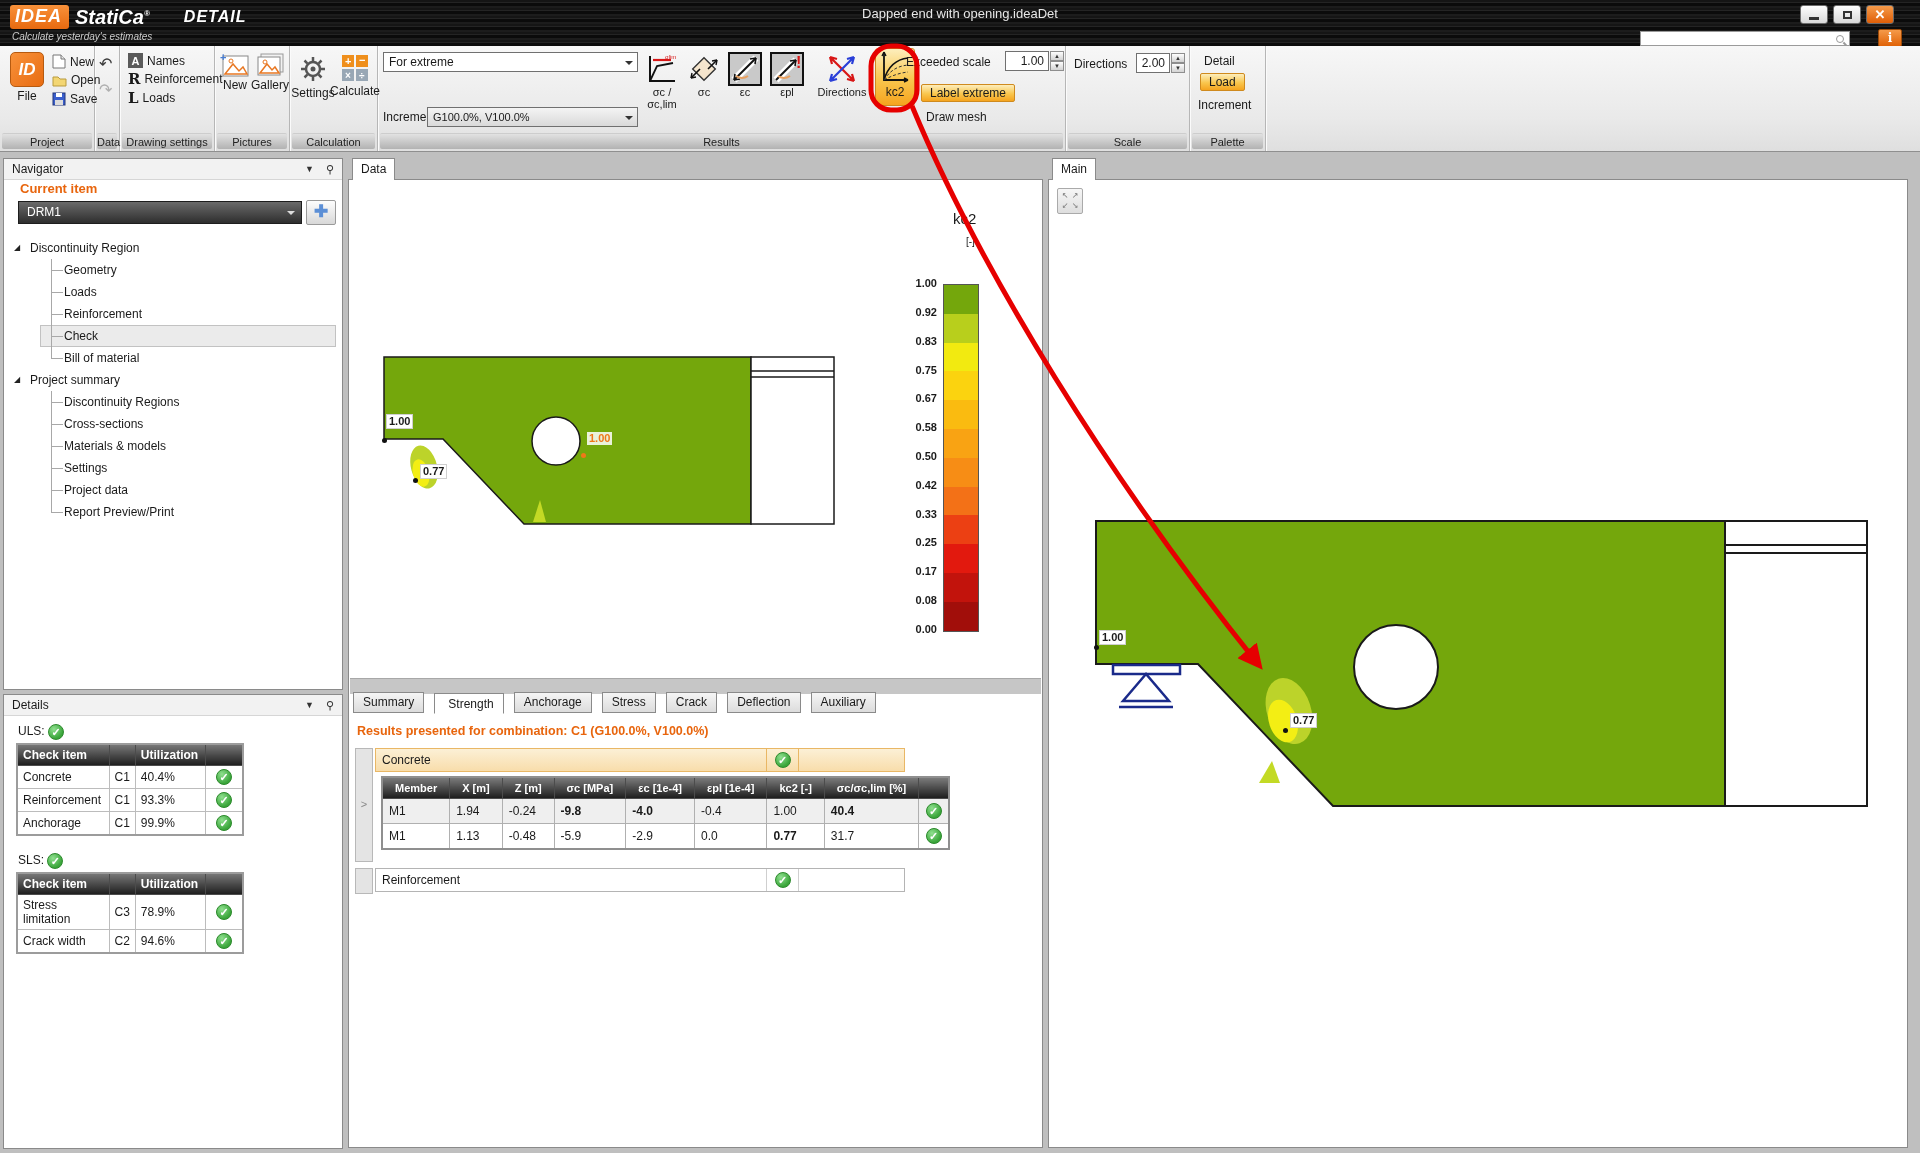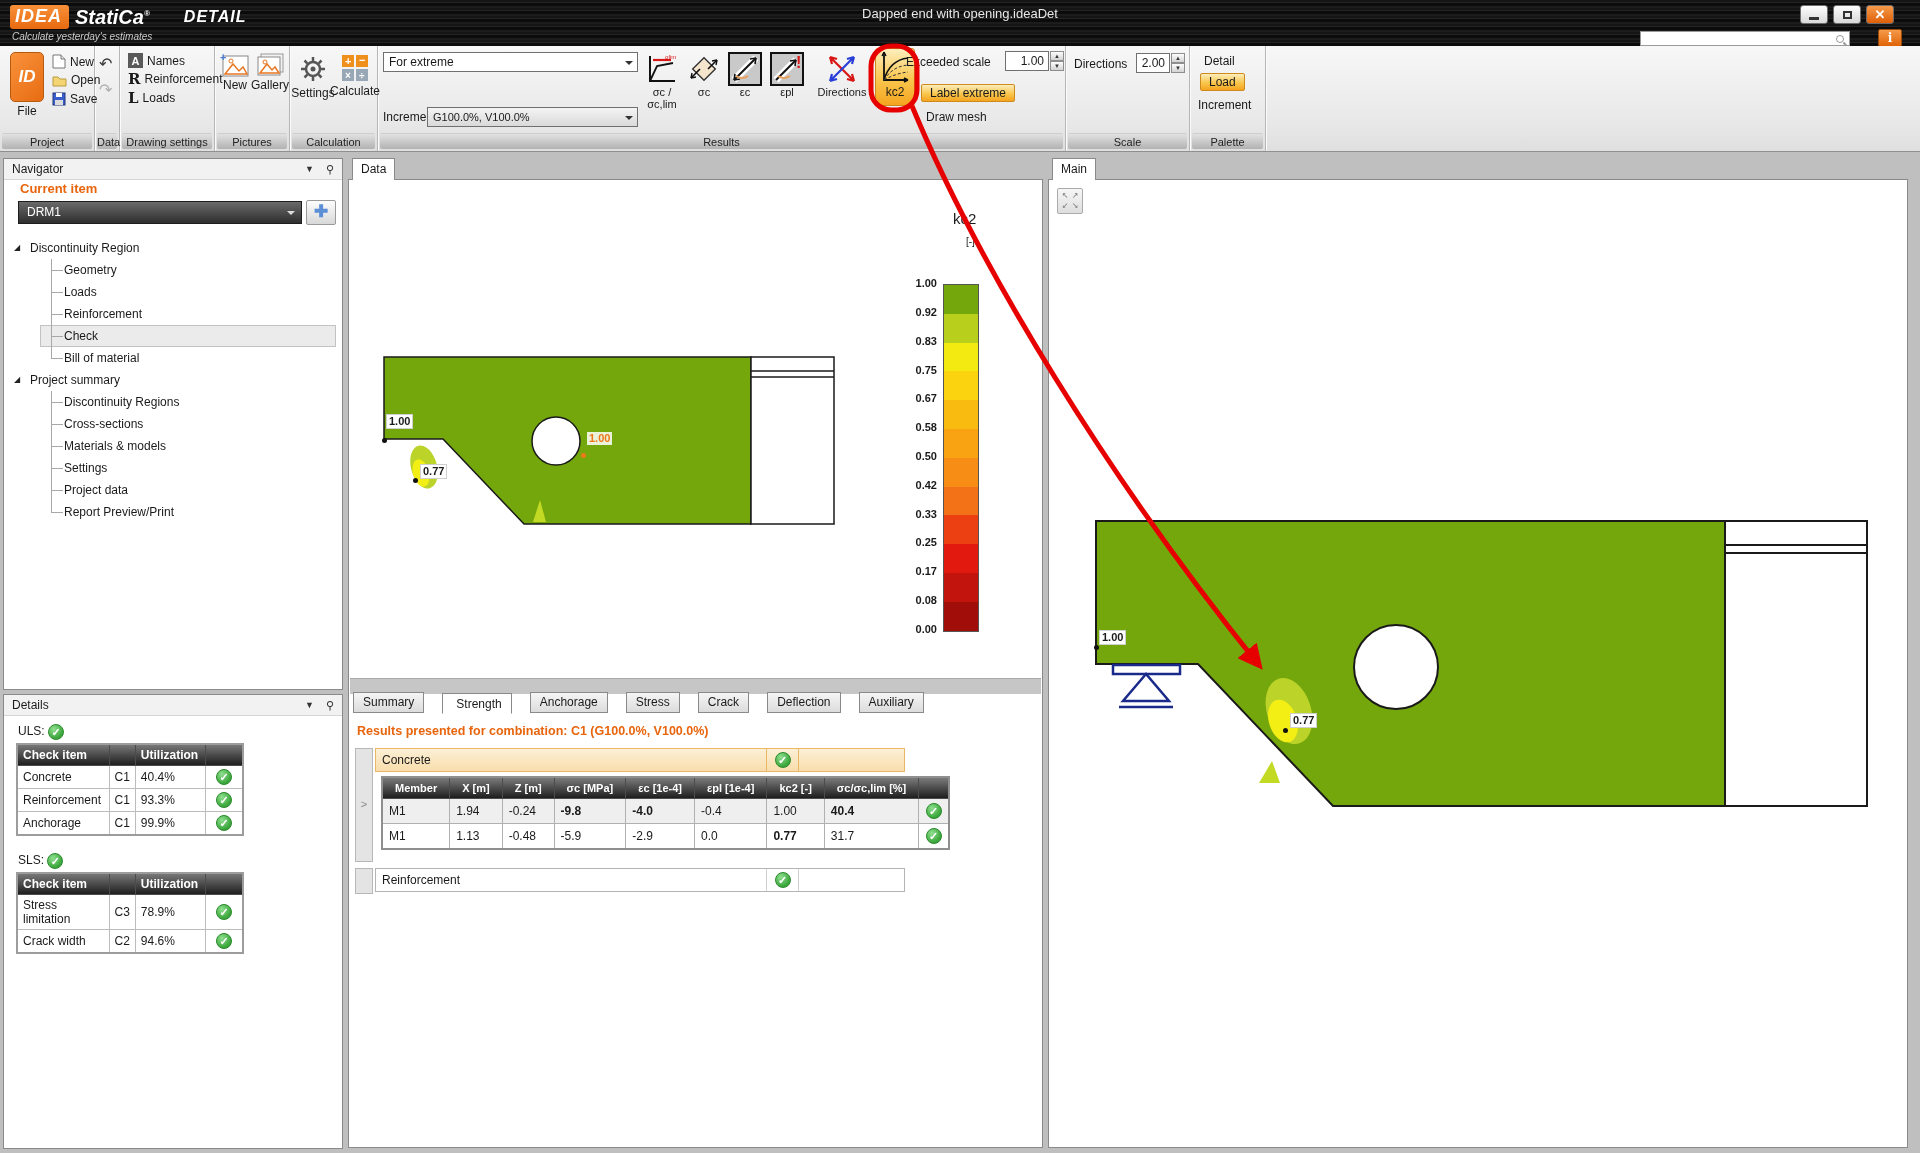--- a/index.html
+++ b/index.html
@@ -33,21 +33,21 @@
     border:1px solid #9a4a0a; border-radius:2px; color:#fff; font-family:"DejaVu Serif",serif; font-weight:bold;
     font-size:12px; text-align:center; line-height:17px; }
 
   
   .ribbon { position:absolute; left:0; top:46px; width:1920px; height:106px;
     background:linear-gradient(#f7f7f7,#e9e9e9 70%,#dfdfdf); border-bottom:1px solid #8f8f8f; }
   .rgroup { position:absolute; top:0; height:105px; border-right:1px solid #b6b6b6; box-shadow:1px 0 0 #fbfbfb; }
   .rgroup-label { position:absolute; left:2px; right:2px; bottom:2px; height:16px; text-align:center; font-size:11px;
     color:#222; line-height:16px; background:linear-gradient(#e2e2e2,#b2b2b2); border-radius:2px; border-top:1px solid #cdcdcd; }
   .bigbtn { position:absolute; display:flex; flex-direction:column; align-items:center; font-size:12px; gap:2px; }
-  .file-icon { width:34px; height:50px; background:linear-gradient(135deg,#f8923b,#e86c12); border-radius:5px; color:#fff;
+  .file-icon { width:34px; height:35px; background:linear-gradient(135deg,#f8923b,#e86c12); border-radius:5px; color:#fff;
     font-style:italic; font-weight:bold; font-size:17px; display:flex; align-items:center; justify-content:center; border:1px solid #b65a10;}
   .smallrow { position:absolute; display:flex; align-items:center; gap:4px; font-size:12px; white-space:nowrap; }
   .ltr-icon { font-family:"DejaVu Serif",serif; font-weight:bold; font-size:15px; line-height:14px; }
   .ltr-box { width:15px; height:15px; background:#5a5a5a; color:#fff; font-weight:bold; font-size:11px;
     display:flex; align-items:center; justify-content:center; font-family:"Liberation Sans",sans-serif;}
   .undo { font-size:16px; color:#3a3a3a; } .redo { font-size:16px; color:#b0b0b0; }
   .pic-btn { position:absolute; width:36px; height:62px; display:flex; flex-direction:column; align-items:center; font-size:12px; }
   .combo { position:absolute; background:#fff; border:1px solid #707070; font-size:12px; line-height:18px;
     padding:0 16px 0 5px; white-space:nowrap; overflow:hidden; }
   .combo.gray { background:linear-gradient(#f4f4f4,#d9d9d9); font-size:11px; }
@@ -111,21 +111,21 @@
   .dot { position:absolute; width:5px; height:5px; border-radius:50%; background:#111; z-index:2; }
   .dot.orange { background:#f07818; }
   .scale-title { position:absolute; font-size:15px; }
   .scale-unit { position:absolute; font-size:10px; color:#222; }
   .scale-bar { position:absolute; width:36px; border:1px solid #555; }
   .scale-band { width:100%; height:28.8px; }
   .scale-tick { position:absolute; width:50px; text-align:right; font-size:11px; font-weight:bold; }
 
   
   .grayband { position:absolute; background:#c6c6c6; border-top:1px solid #a8a8a8; }
-  .rtabs { position:absolute; display:flex; gap:18px; }
+  .rtabs { position:absolute; display:flex; gap:10px; }
   .rtab { background:linear-gradient(#f5f5f5,#dcdcdc); border:1px solid #8a8a8a; font-size:12px; padding:2px 9px; }
   .rtab.active { background:#fff; border-bottom-color:#fff; position:relative; top:1px; padding-top:3px;padding-left:13px; }
   .comb-note { position:absolute; color:#e8650d; font-weight:bold; font-size:12.5px; }
   .gutter { position:absolute; background:#e4e4e4; border:1px solid #b8b8b8; color:#888; text-align:center; font-size:11px; }
   .band { position:absolute; display:flex; height:24px; font-size:12px; }
   .band .b-label { flex:1; line-height:22px; padding-left:6px; }
   .band .b-chk { width:32px; display:flex; align-items:center; justify-content:center; }
   .band .b-tail { width:105px; }
   .band.concrete { background:linear-gradient(#fcf0d6,#f8ddab); border:1px solid #e9b765; }
   .band.concrete .b-label { border-right:1px solid #e9b765; }

